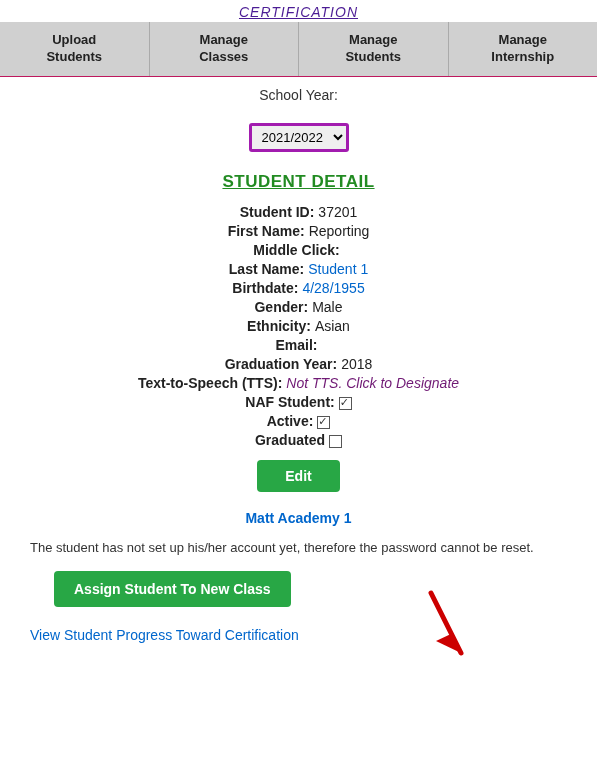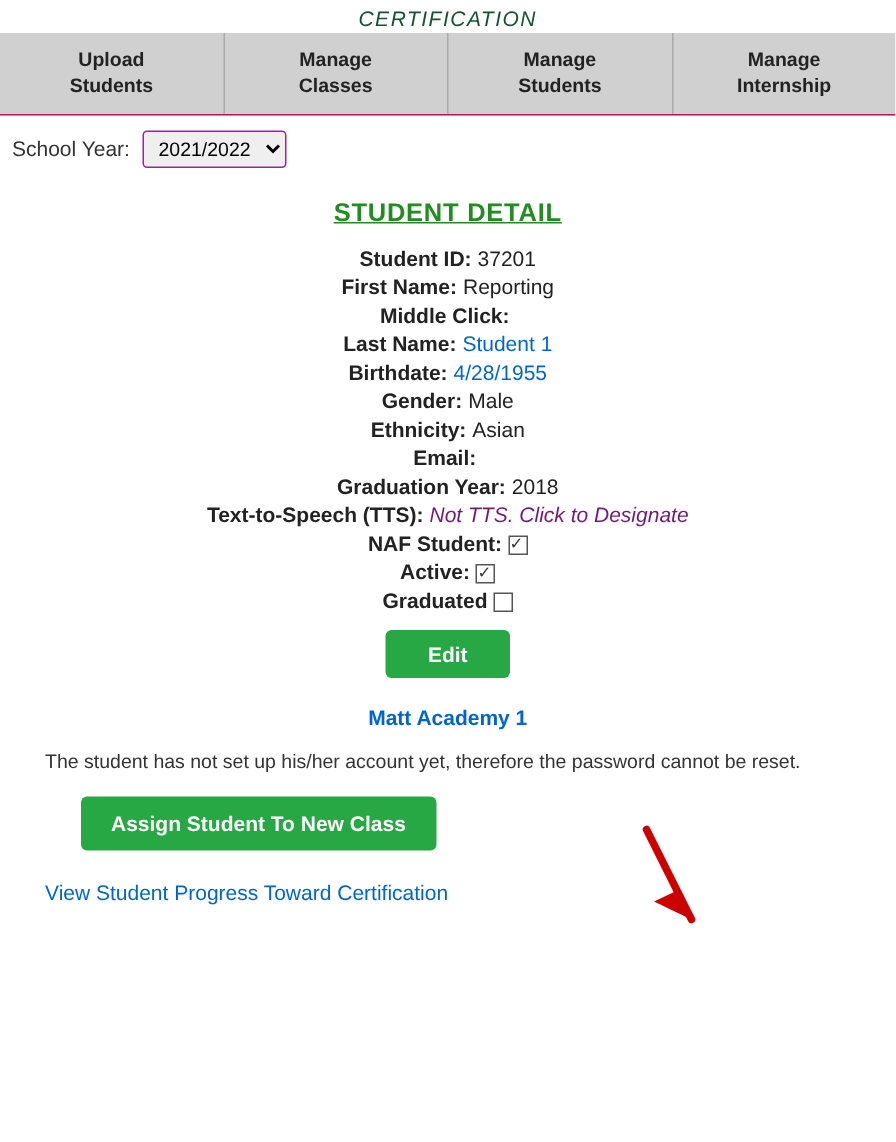--- a/index.html
+++ b/index.html
@@ -9,24 +9,25 @@
       background: #fff;
       width: 597px;
       min-height: 761px;
       overflow-x: hidden;
     }
 
     
     .cert-title {
       text-align: center;
       font-style: italic;
-      color: #14532d;
+      color: #4c1d95;
       font-size: 14px;
       padding: 4px 0 2px;
       letter-spacing: 1px;
+      text-decoration: underline;
     }
 
     
     .nav-tabs {
       display: flex;
       background: #d0d0d0;
       border-bottom: 1px solid #be185d;
     }
     .nav-tab {
       flex: 1;
@@ -40,31 +41,32 @@
       line-height: 1.3;
     }
     .nav-tab:last-child {
       border-right: none;
     }
 
     
     .school-year-row {
       display: flex;
       align-items: center;
-      padding: 10px 8px;
-      gap: 8px;
+      padding: 10px 28px;
+      gap: 20px;
+      flex-direction: column;
     }
     .school-year-label {
       font-size: 14px;
       color: #333;
     }
     .school-year-select {
       font-size: 13px;
       padding: 3px 6px;
-      border: 1px solid #a21caf;
+      border: 3px solid #a21caf;
       border-radius: 3px;
       cursor: pointer;
     }
 
     
     .main-content {
       padding: 0 30px 20px;
     }
 
     

